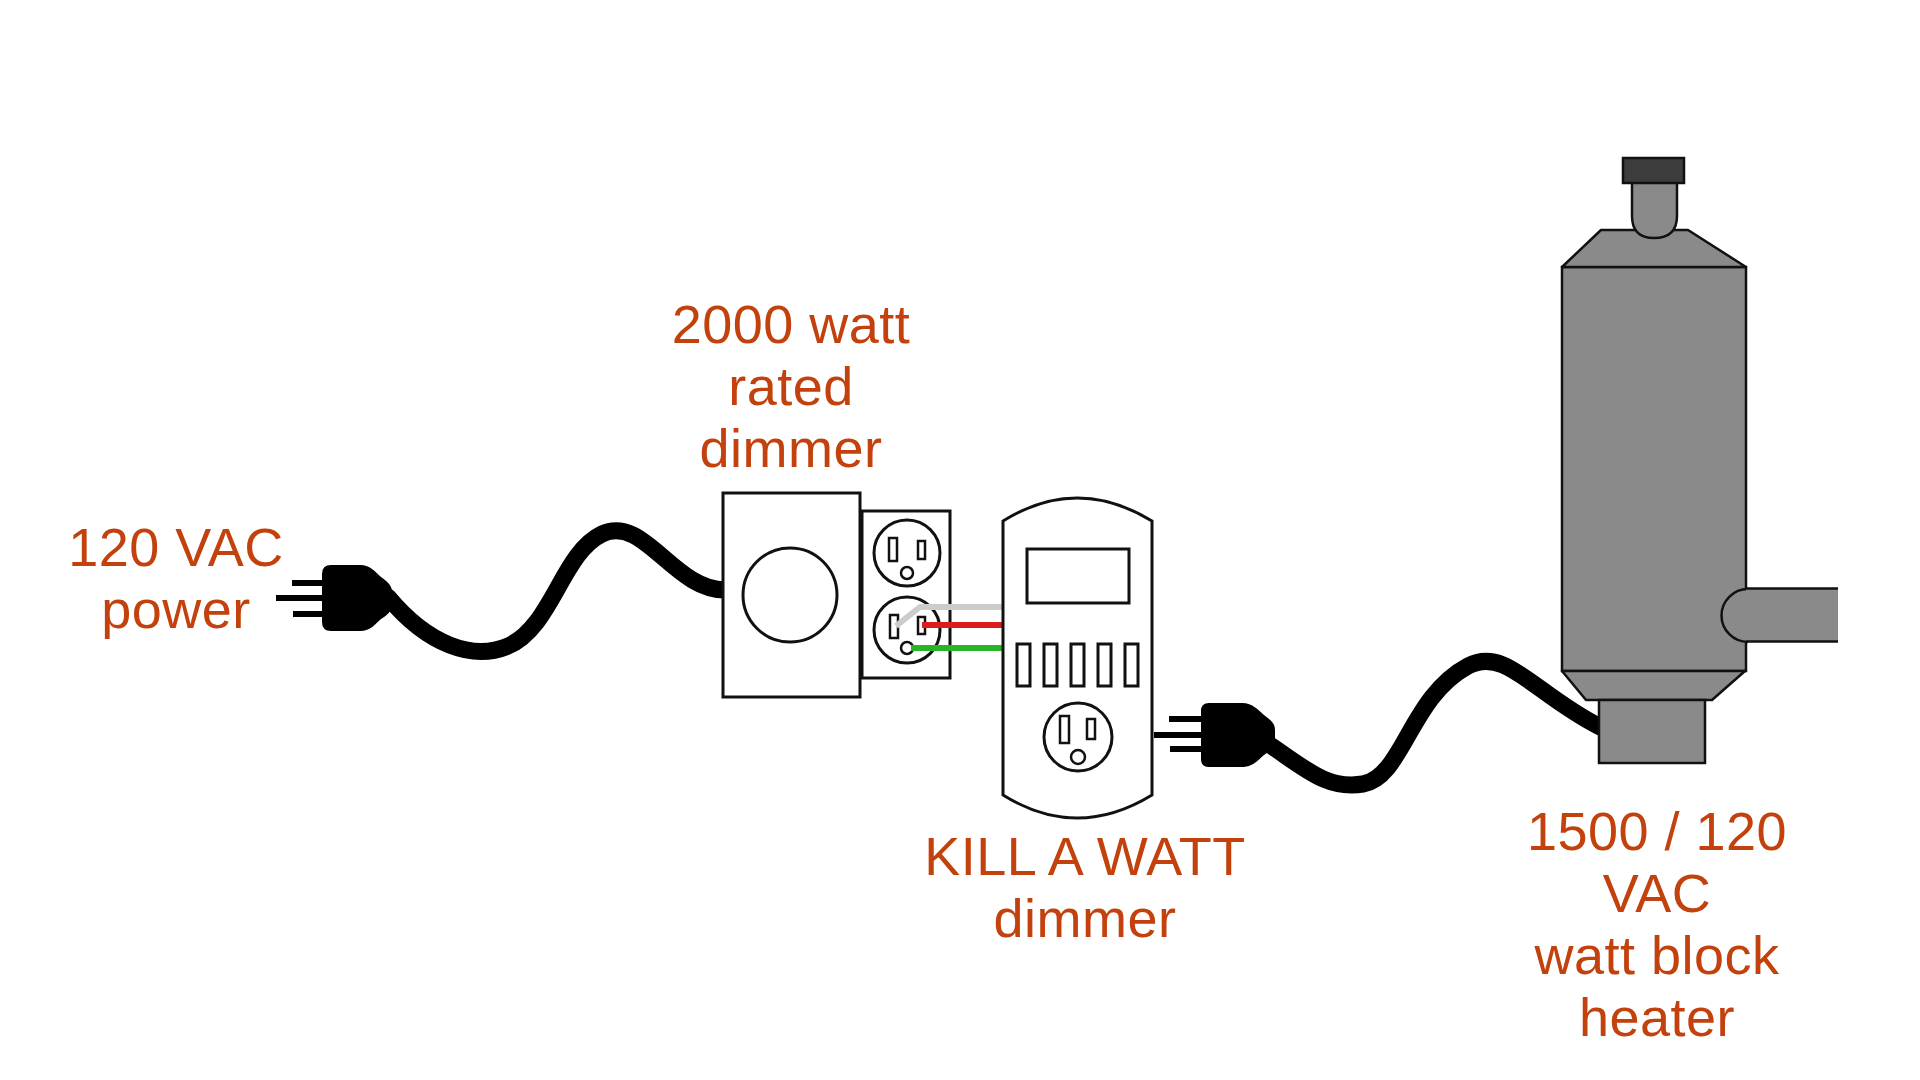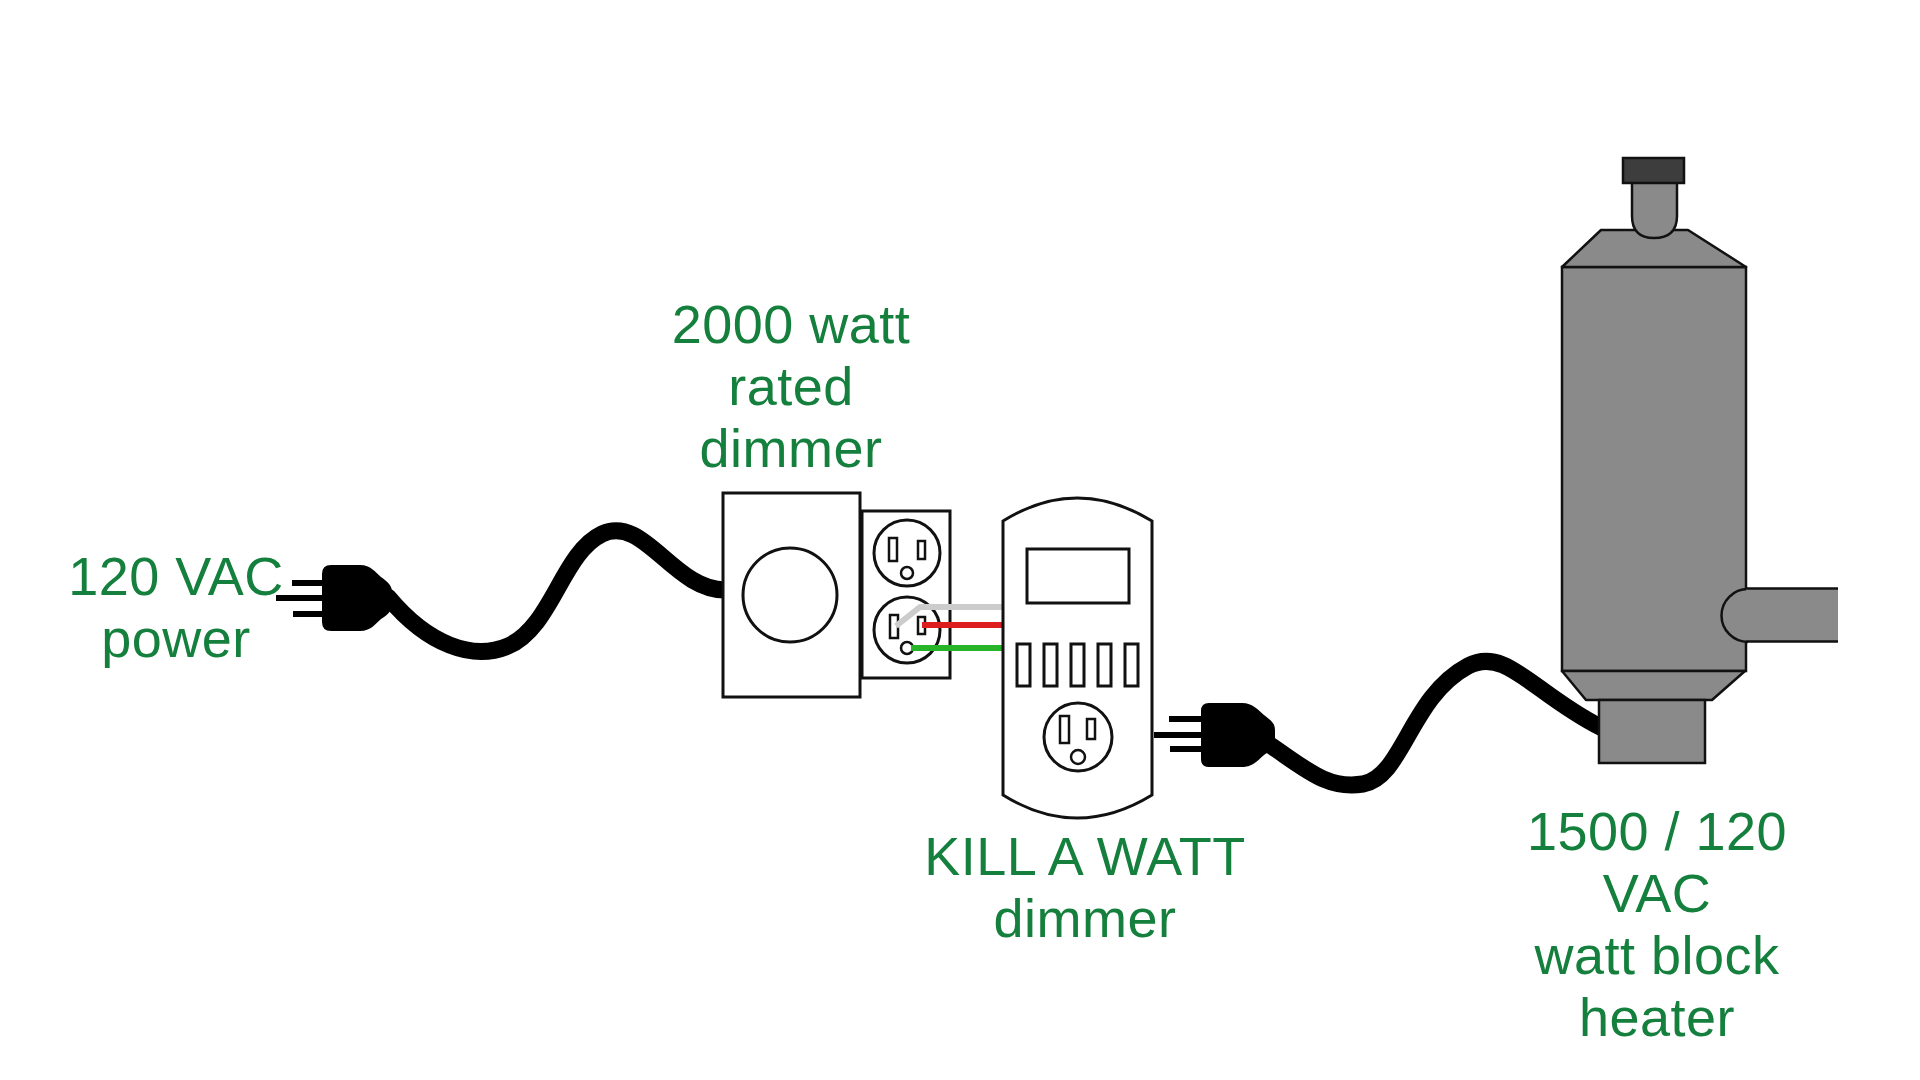--- a/index.html
+++ b/index.html
@@ -8,21 +8,21 @@
     font-family: "Liberation Sans", sans-serif;
   }
   #diagram { position: absolute; left: 0; top: 0; }
   .label {
     position: absolute;
     transform: translateX(-50%);
     text-align: center;
     white-space: pre-line;
     font-size: 54px;
     line-height: 62px;
-    color: #15803d;
+    color: #c2410c;
     letter-spacing: 0.5px;
   }
 </style>
 </head>
 <body>
 
 <div>
 
 <svg id="diagram" width="1920" height="1080" viewBox="0 0 1920 1080" xmlns="http://www.w3.org/2000/svg">
 
@@ -97,21 +97,21 @@
     <rect x="1746" y="588" width="92" height="54" fill="#8a8a8a"></rect>
     <path d="M 1746,588.5 H 1838 M 1746,641.5 H 1838" fill="none" stroke-width="2.5" stroke="#111111"></path>
     <path d="M 1562,267 L 1601,230 L 1688,230 L 1746,267 Z" stroke-width="2.5" stroke-linejoin="round" fill="#8a8a8a" stroke="#111111"></path>
     <path d="M 1632,182 V 216 Q 1632,238 1654,238 Q 1677,238 1677,216 V 182 Z" stroke-width="2.5" fill="#8a8a8a" stroke="#111111"></path>
     <rect x="1623" y="158" width="61" height="25" stroke-width="2.5" fill="#3d3d3d" stroke="#111111"></rect>
     <path d="M 1562,671 L 1745,671 L 1712,700 L 1586,700 Z" stroke-width="2.5" stroke-linejoin="round" fill="#8a8a8a" stroke="#111111"></path>
     <rect x="1599" y="700" width="106" height="63" stroke-width="2.5" fill="#8a8a8a" stroke="#111111"></rect>
   </g>
 </svg>
 
-<div class="label" style="left:176px; top:516px;margin-top:29px;">120 VAC
+<div class="label" style="left:176px; top:516px;">120 VAC
 power</div>
 
 <div class="label" style="left:791px; top:293px;">2000 watt
 rated
 dimmer</div>
 
 <div class="label" style="left:1085px; top:825px;">KILL A WATT
 dimmer</div>
 
 <div class="label" style="left:1657px; top:800px;">1500 / 120 VAC

